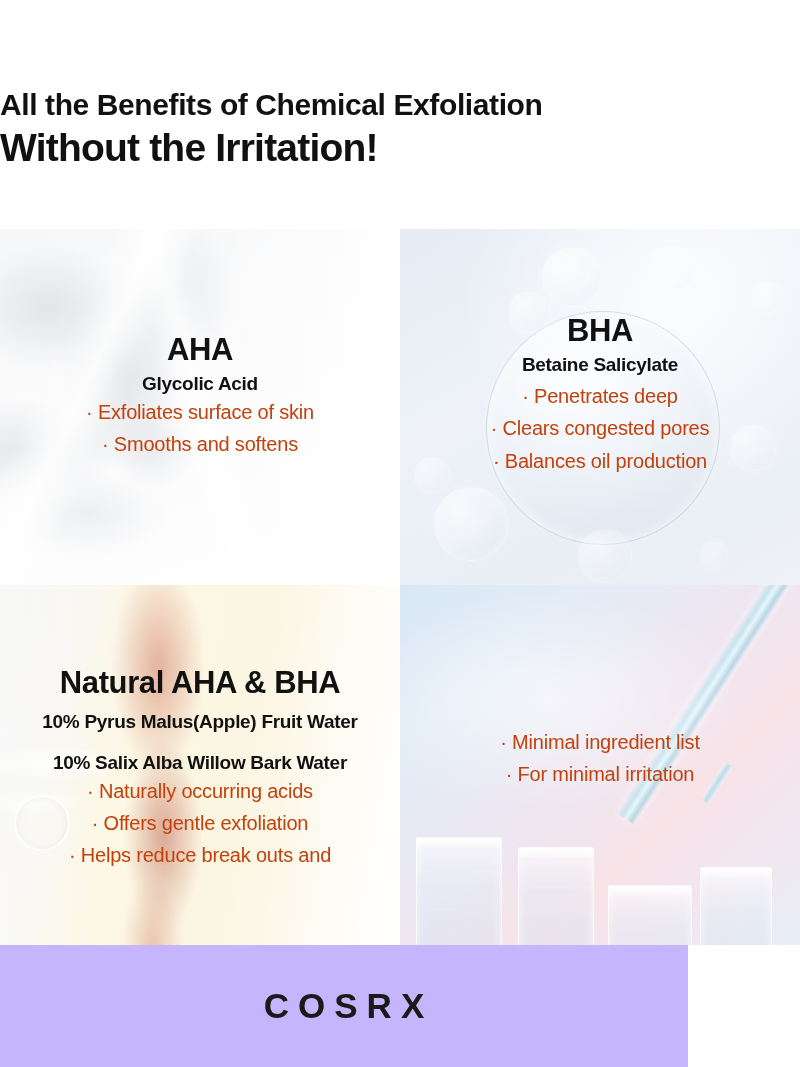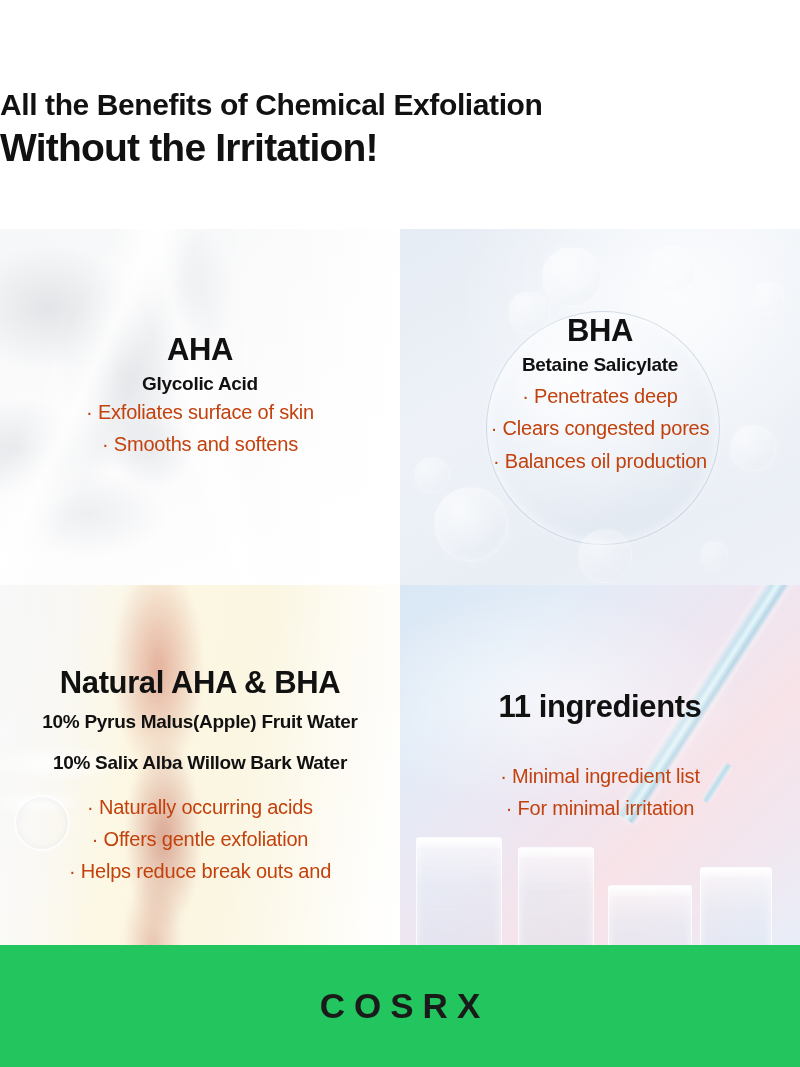--- a/index.html
+++ b/index.html
@@ -247,35 +247,35 @@
   }
 
   
   .cell-aha .cell-body { padding-top: 104px; }
   .cell-bha .cell-body { padding-top: 85px; }
   .cell-nat .cell-body { padding-top: 81px; }
   .cell-ing .cell-body { padding-top: 105px; }
 
   .cell-nat .cell-subtitle { font-size: 19px; margin-top: 10px; }
   .cell-nat .cell-subtitle + .cell-subtitle { margin-top: 17px; }
-  .cell-nat .bullets { margin-top: 16px; }
+  .cell-nat .bullets { margin-top: 0; }
   .cell-ing .bullets { margin-top: 36px; }
   .cell-bha .bullets { margin-top: 3px; }
 
   
   .footer {
     position: absolute;
     left: 0;
     bottom: 0;
-    width: 800px;
+    width: 688px;
     height: 122px;
     display: flex;
     align-items: center;
     justify-content: center;
-    background: #22c55e;
+    background: #c4b5fd;
   }
   .brand-logo {
     font-size: 35px;
     font-weight: bold;
     letter-spacing: 9px;
     color: #1a1a1a;
     text-indent: 9px;
   }
 </style>
 </head>
@@ -353,21 +353,20 @@
       <div class="vial vial-3">
           <div class="vial-rim"></div>
         </div>
       <div class="vial vial-4">
           <div class="vial-rim"></div>
         </div>
       <div class="pipette"></div>
       <div class="pipette-tip"></div>
     </div>
     <div class="cell-body">
-      <p class="cell-title">11 ingredients</p>
       <div class="bullets">
         <p class="cell-bullet">· Minimal ingredient list</p>
         <p class="cell-bullet">· For minimal irritation</p>
       </div>
     </div>
   </div>
 
 </div>
 
 <div class="footer">

